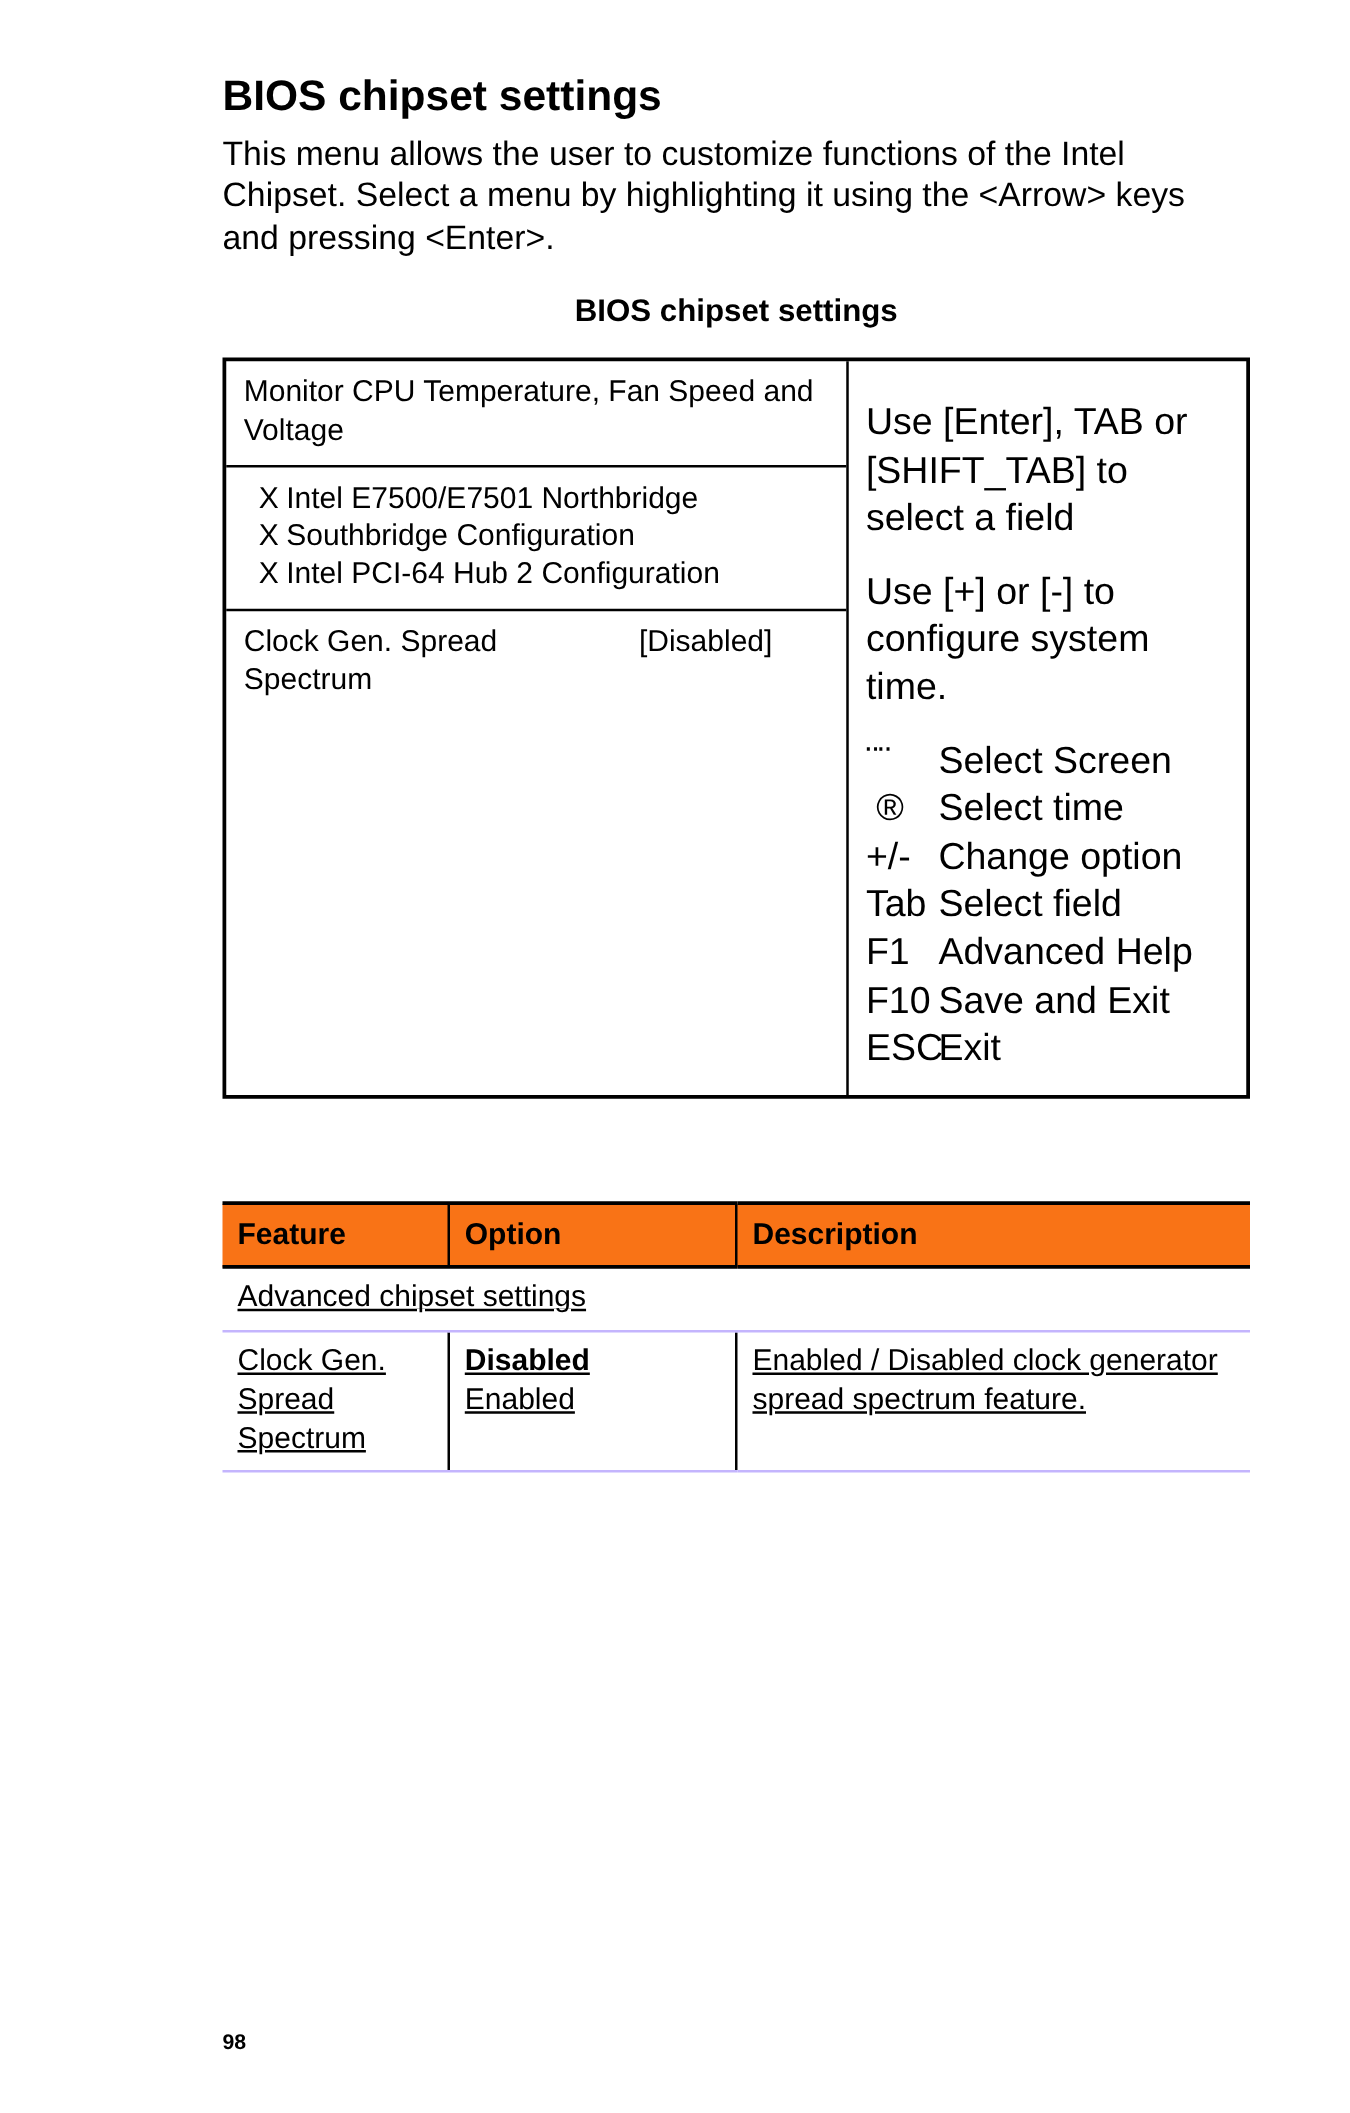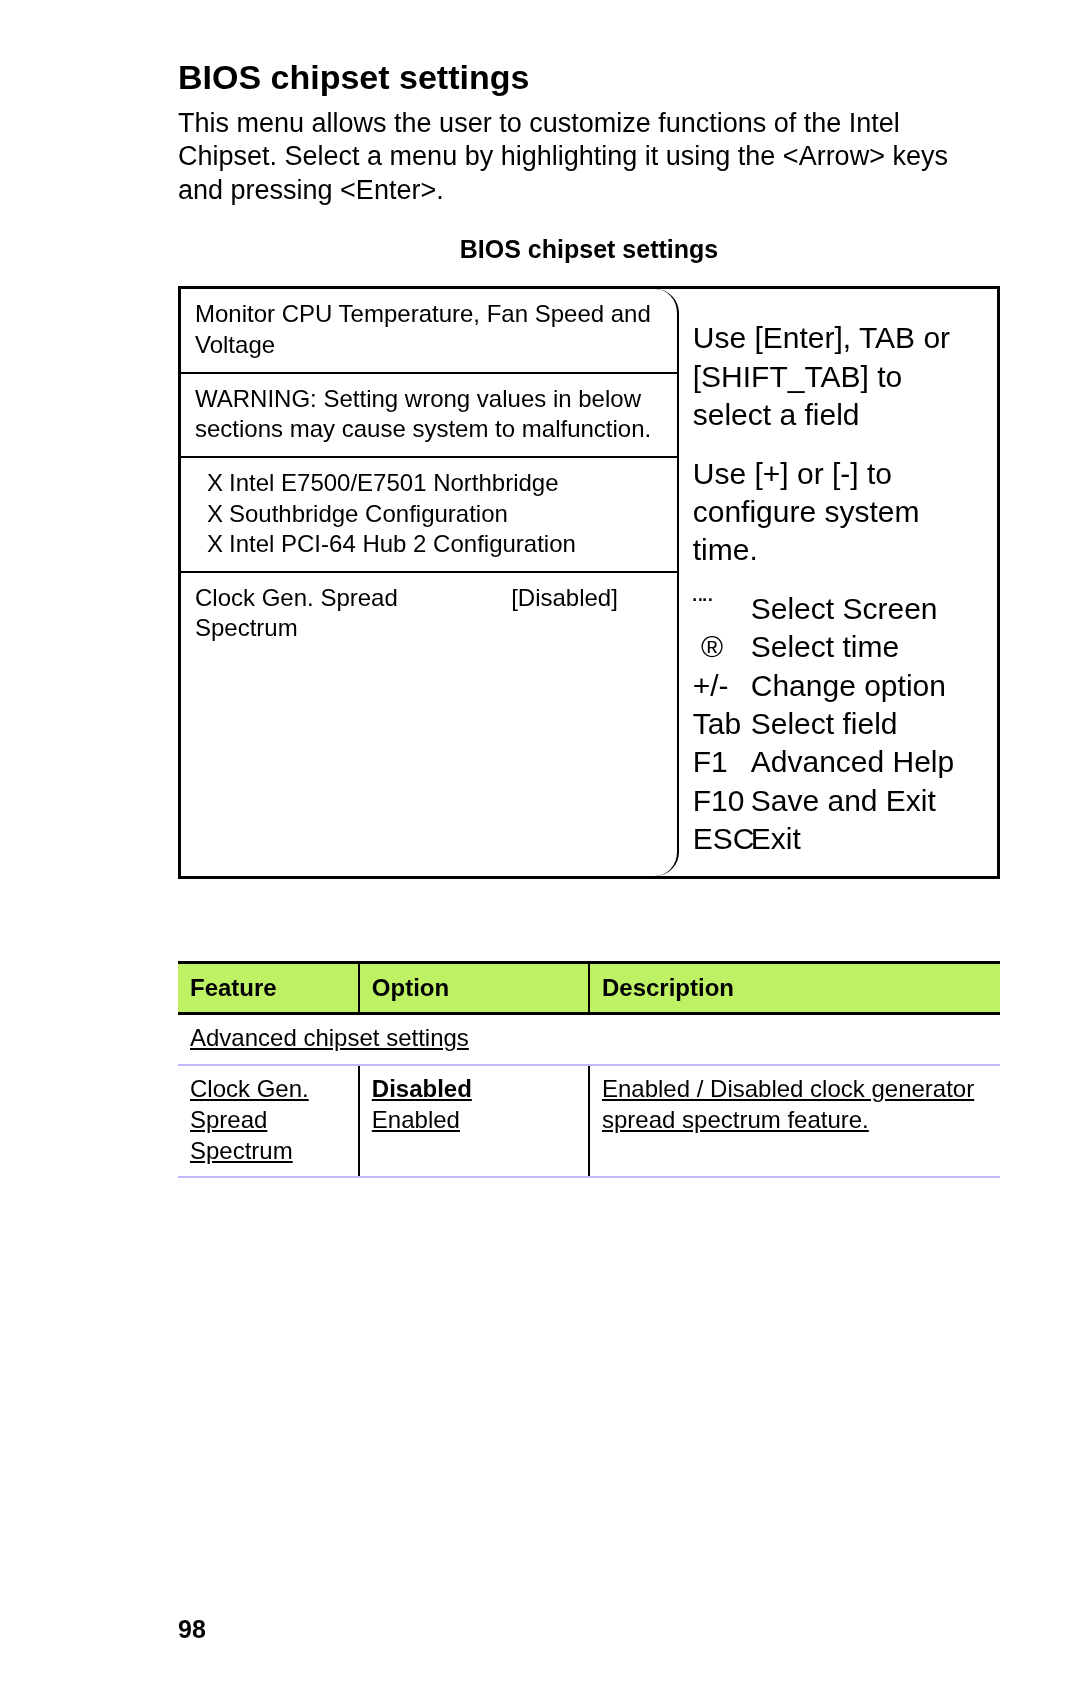--- a/index.html
+++ b/index.html
@@ -56,21 +56,20 @@
 
   .bios-body {
     display: flex;
     flex-direction: row;
     align-items: stretch;
   }
   .bios-left {
     width: 61%;
     box-sizing: border-box;
     border-right: 2px solid #000;
-    border-radius: 24px;
   }
   .bios-right {
     width: 39%;
     box-sizing: border-box;
     padding: 10px 14px 18px 14px;
     font-size: 30px;
     line-height: 1.28;
   }
   .bios-right .gap { height: 20px; }
   .legend-row {
@@ -109,21 +108,21 @@
     padding-left: 10px;
   }
 
   
   .ft-table {
     width: 100%;
     border-collapse: collapse;
     font-size: 24px;
   }
   .ft-table th {
-    background: #bef264;
+    background: #f97316;
     font-weight: bold;
     text-align: left;
     padding: 10px 12px;
     border-top: 3px solid #000;
     border-bottom: 3px solid #000;
   }
   .ft-table th + th {
     border-left: 2px solid #000;
   }
   .ft-table td {
@@ -142,41 +141,40 @@
   .bold { font-weight: bold; }
 
   .col-feature { width: 22%; }
   .col-option  { width: 28%; }
   .col-desc    { width: 50%; }
 
   .page-number {
     position: absolute;
     left: 178px;
     bottom: 46px;
-    font-size: 25px;
+    font-size: 17px;
     font-weight: bold;
   }
 </style>
 </head>
 <body>
 
 <div class="page">
 
   <div class="heading">BIOS chipset settings</div>
   <p class="intro">This menu allows the user to customize functions of the Intel Chipset. Select a menu by highlighting it using the &lt;Arrow&gt; keys and pressing &lt;Enter&gt;.</p>
   <div class="caption">BIOS chipset settings</div>
 
   <div class="bios-box">
 
 
     <div class="bios-body">
 
       <div class="bios-left">
         <div class="left-block">Monitor CPU Temperature, Fan Speed and Voltage</div>
-        <div class="left-block">WARNING: Setting wrong values in below sections may cause system to malfunction.</div>
         <div class="left-block submenu-list">
           <span class="sm-item">
             <span class="sm-prefix">X</span><span>Intel E7500/E7501 Northbridge</span>
           </span>
           <span class="sm-item">
             <span class="sm-prefix">X</span><span>Southbridge Configuration</span>
           </span>
           <span class="sm-item">
             <span class="sm-prefix">X</span><span>Intel PCI-64 Hub 2 Configuration</span>
           </span>

